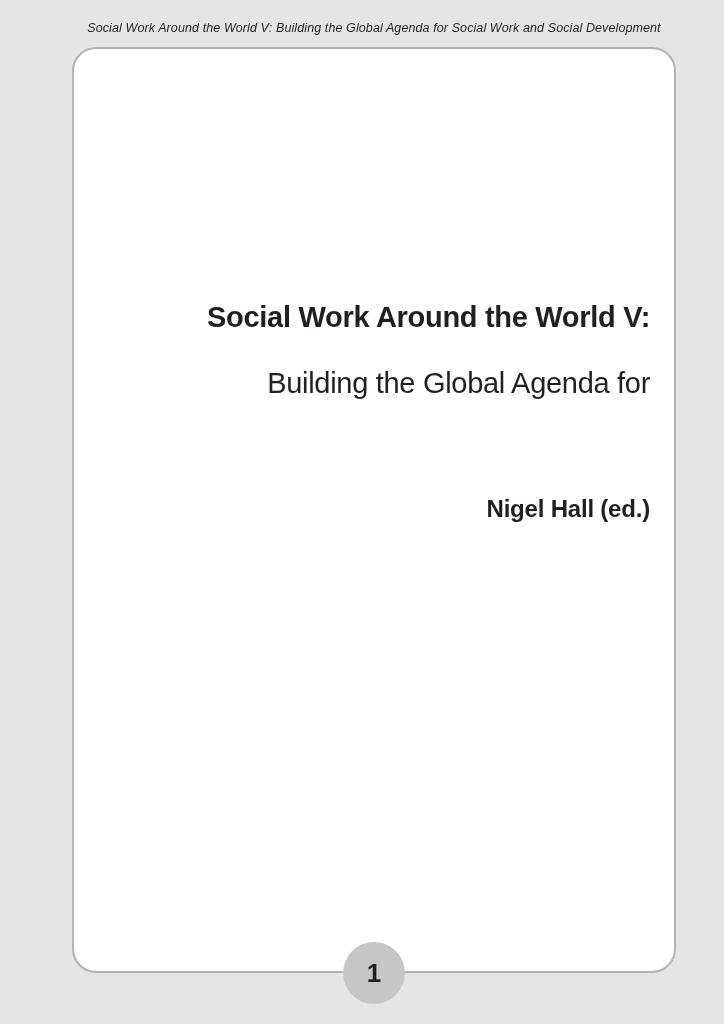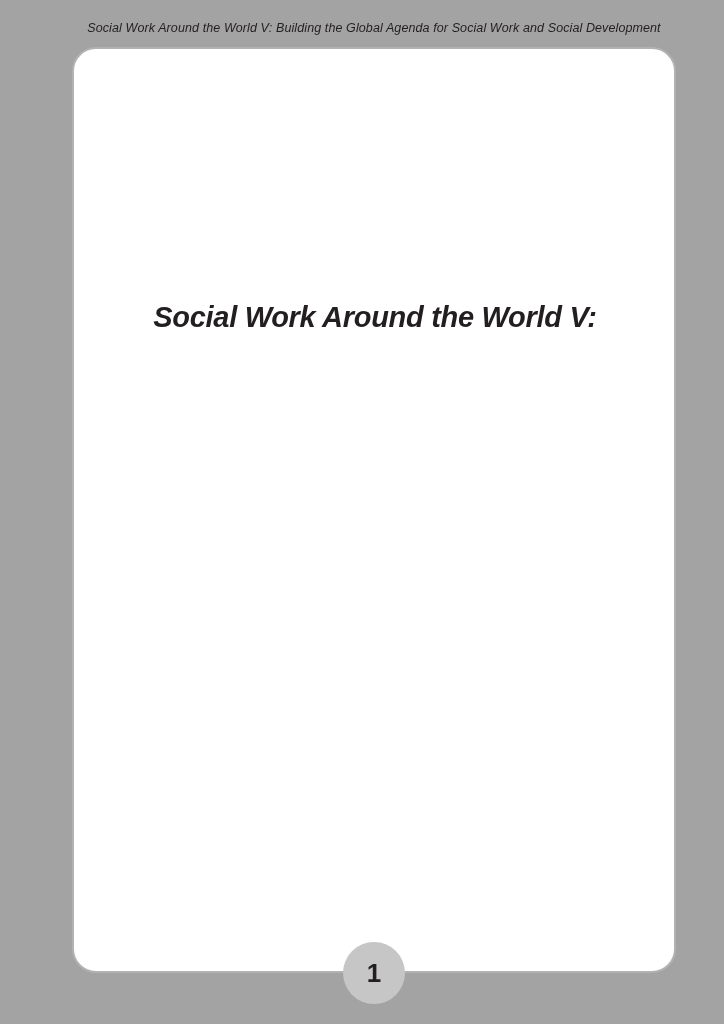--- a/index.html
+++ b/index.html
@@ -4,21 +4,21 @@
 <style>
   html, body {
     margin: 0;
     padding: 0;
     background: #ffffff;
   }
   .page {
     position: relative;
     width: 724px;
     height: 1024px;
-    background: #a3a3a3;
+    background: #e5e5e5;
     overflow: hidden;
     font-family: "Liberation Sans", sans-serif;
     color: #231f20;
   }
   .running-header {
     position: absolute;
     top: 21px;
     left: 72px;
     width: 604px;
     text-align: center;
@@ -36,22 +36,21 @@
     height: 926px;
     box-sizing: border-box;
     border: 2px solid #b2b2b2;
     border-radius: 24px;
     background: #ffffff;
   }
   .title-block {
     position: absolute;
     right: 74px;
     left: 100px;
-    text-align: center;
-    font-style: italic;
+    text-align: right;
   }
   .book-title {
     top: 301px;
     font-size: 29px;
     font-weight: bold;
     letter-spacing: -0.3px;
     line-height: 32px;
     white-space: nowrap;
   }
   .book-subtitle {
@@ -90,20 +89,22 @@
 
 <div class="page">
 
   <div class="running-header">Social Work Around the World V: Building the Global Agenda for Social Work and Social Development</div>
 
   <div class="frame"></div>
 
   <div class="title-block book-title">Social Work Around the World V:</div>
 
   <div class="title-block book-subtitle">
+    <div>Building the Global Agenda for</div>
   </div>
 
+  <div class="title-block editor">Nigel Hall (ed.)</div>
 
   <div class="page-badge">
     <span>1</span>
   </div>
 
 </div>
 
 </body></html>

